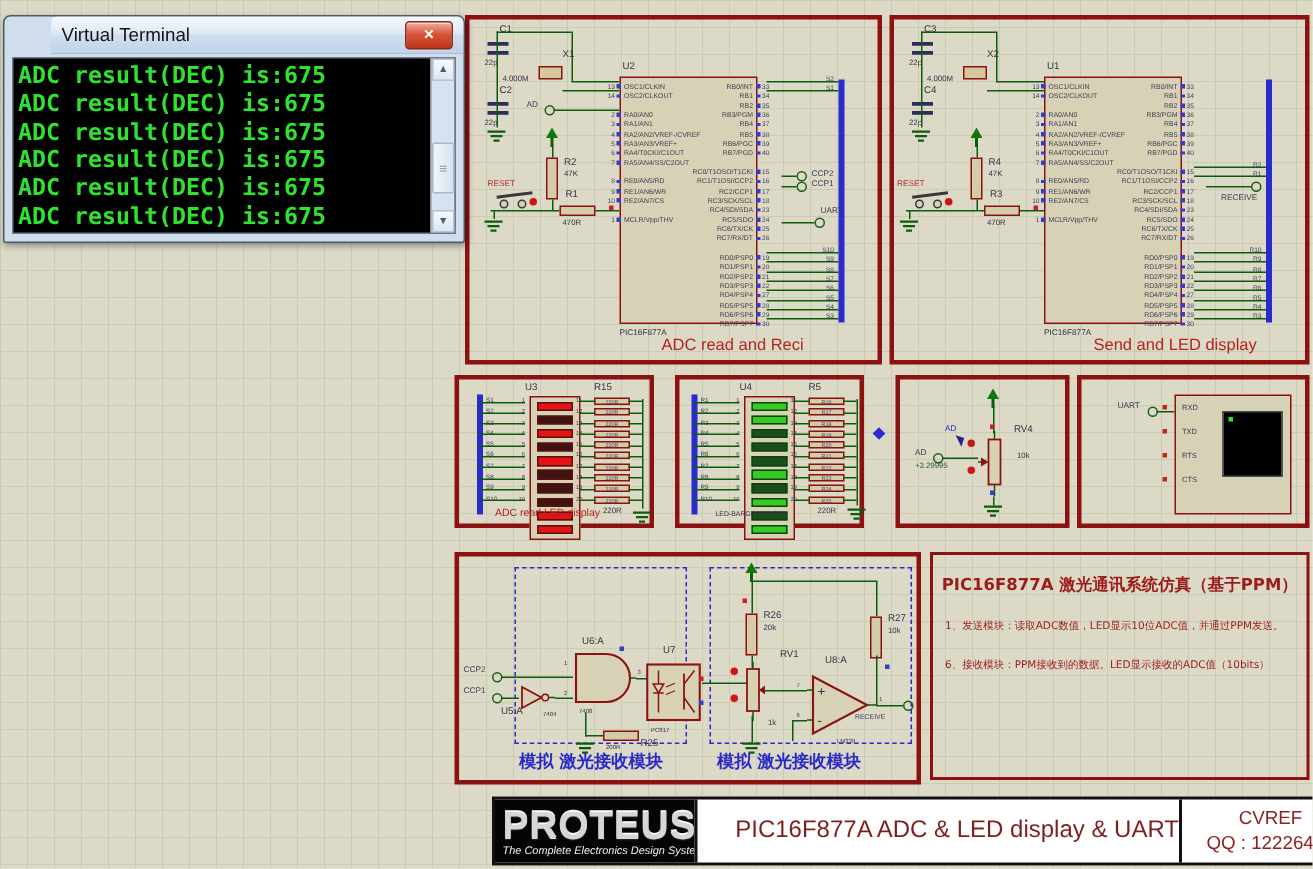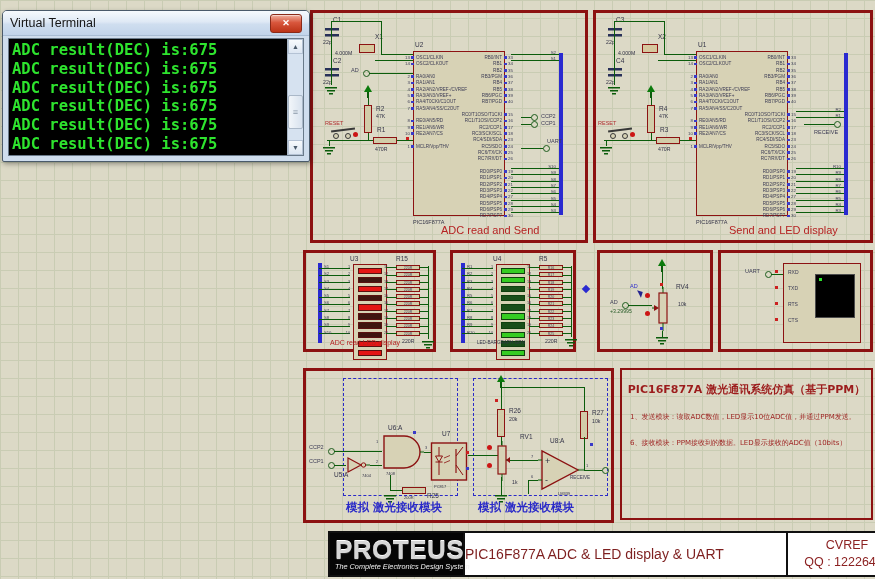--- a/index.html
+++ b/index.html
@@ -74,21 +74,21 @@
   .bar.red .seg.off{background:#3f1410;}
   .bar.green .seg{border-color:#10400f;}
   .bar.green .seg.on{background:#35cc22;}
   .bar.green .seg.off{background:#1a4f1a;}
   .rcol{position:absolute;}
   .rr{position:relative;width:24px;height:5px;border:1px solid #8c1212;background:#d2cca9;margin-bottom:2.3px;font-size:3.6px;line-height:4.6px;text-align:center;color:#454560;box-sizing:border-box;}
   .rr::before{content:"";position:absolute;left:-11px;top:1.4px;width:11px;height:1px;background:#0b5c0b;}
   .rr::after{content:"";position:absolute;right:-9px;top:1.4px;width:9px;height:1px;background:#0b5c0b;}
   
   .vt{position:absolute;left:2px;top:10px;width:308px;height:152px;background:#cfdded;border:1px solid #4a5a6a;border-radius:5px 5px 2px 2px;box-shadow:1px 2px 5px rgba(0,0,0,.35);box-sizing:border-box;}
-  .vt-tb{height:24px;background:linear-gradient(#f6fafd,#dfe9f5 45%,#cfdeef 55%,#c2d4ea);border-radius:4px 4px 0 0;border-bottom:1px solid #a9bdd4;display:flex;align-items:center;padding:0 7px;}
+  .vt-tb{height:24px;background:linear-gradient(#f6fafd,#dfe9f5 45%,#cfdeef 55%,#c2d4ea);border-radius:4px 4px 0 0;border-bottom:1px solid #a9bdd4;display:flex;align-items:center;padding:0 7px;margin-left:31px;}
   .vt-title{font-size:12.5px;color:#151515;}
   .vt-close{margin-left:auto;width:30px;height:17px;background:linear-gradient(#f0b0a0,#d8563c 45%,#bc3418);border:1px solid #8a2a18;border-radius:3px;display:flex;align-items:center;justify-content:center;box-shadow:inset 0 1px 0 rgba(255,255,255,.5);}
   .vt-x{color:#fff;font-size:9px;font-weight:bold;line-height:9px;}
   .vt-body{position:absolute;left:5px;right:5px;top:27px;bottom:5px;background:#000;border:1px solid #6a7a8a;display:flex;}
   .vt-screen{flex:1;padding:2px 3px;overflow:hidden;}
   .vt-line{font-family:"DejaVu Sans Mono",monospace;font-weight:bold;font-size:15.5px;line-height:18.8px;color:#2ee42e;white-space:pre;}
   .vt-sb{width:15px;background:#d6e2f0;border-left:1px solid #aab8c8;display:flex;flex-direction:column;}
   .vt-sb-btn{height:15px;background:linear-gradient(#f7fafc,#dce6f2);border:1px solid #b4c2d4;font-size:7px;color:#4a5a6a;display:flex;align-items:center;justify-content:center;box-sizing:border-box;}
   .vt-sb-track{flex:1;position:relative;}
   .vt-sb-thumb{position:absolute;left:0;right:0;top:48%;height:32px;background:linear-gradient(90deg,#f2f6fa,#d8e2ee);border:1px solid #aab8c8;border-radius:2px;font-size:9px;color:#8a98a8;display:flex;align-items:center;justify-content:center;}
@@ -102,21 +102,21 @@
   .dash{position:absolute;border:1.5px dashed #2a2ac8;box-sizing:border-box;}
   .tiny{font-size:4px;}
   
   .info-title{position:absolute;left:0;right:0;top:12px;text-align:center;color:#9c1c1c;font-weight:bold;font-size:11px;font-family:"DejaVu Sans",sans-serif;white-space:nowrap;}
   .info-line{position:absolute;left:8px;right:4px;color:#9c1c1c;font-size:7px;font-family:"DejaVu Sans",sans-serif;white-space:nowrap;}
   
   .footer{position:absolute;left:295px;top:531px;width:580px;height:46px;display:flex;background:#fff;border:2px solid #101010;box-sizing:border-box;margin-left:33px;}
   .f-logo{width:133px;background:#050505;display:flex;flex-direction:column;justify-content:center;padding:1px 5px;box-sizing:border-box;}
   .f-logo-text{font-size:26px;font-weight:bold;letter-spacing:0.5px;color:#d6d6d6;line-height:24px;text-shadow:0 1px 1px #2a2a2a, 0 -1px 0 #ffffff;}
   .f-logo-tag{font-size:7.3px;color:#f2f2f2;font-style:italic;white-space:nowrap;}
-  .f-title{flex:1;display:flex;align-items:center;justify-content:flex-start;border-left:2px solid #101010;border-right:2px solid #101010;color:#7e1f1f;font-size:14px;white-space:nowrap;}
+  .f-title{flex:1;display:flex;align-items:center;justify-content:flex-end;border-left:2px solid #101010;border-right:2px solid #101010;color:#7e1f1f;font-size:16px;white-space:nowrap;}
   .f-author{width:118px;display:flex;flex-direction:column;align-items:center;justify-content:center;color:#8c2222;font-size:12.5px;line-height:17px;}
 </style>
 </head>
 <body>
 
 <div class="canvas">
 
   <div class="frame" style="left:310px;top:10px;width:278px;height:233px">
 
     <span class="ref" style="left:20px;top:3px">C1</span>
@@ -250,21 +250,21 @@
 
     <div class="wh" style="left:208px;top:104px;width:10px"></div>
     <div class="termc" style="left:218px;top:101px"></div>
     <span class="lbl" style="left:228px;top:100px">CCP2</span>
     <div class="wh" style="left:208px;top:111px;width:10px"></div>
     <div class="termc" style="left:218px;top:108px"></div>
     <span class="lbl" style="left:228px;top:107px">CCP1</span>
     <span class="lbl" style="left:234px;top:125px">UART</span>
     <div class="wh" style="left:208px;top:135px;width:22px"></div>
     <div class="termc" style="left:230px;top:132px"></div>
-    <span class="cap-red" style="left:128px;top:211px">ADC read and Send</span>
+    <span class="cap-red" style="left:128px;top:211px">ADC read and Reci</span>
   </div>
 
   <div class="frame" style="left:593px;top:10px;width:280px;height:233px">
     <span class="ref" style="left:20px;top:3px">C3</span>
     <div class="cap" style="left:12px;top:15px"></div>
     <span class="val" style="left:10px;top:26px">22p</span>
     <span class="ref" style="left:62px;top:20px">X2</span>
     <div class="xtal" style="left:46px;top:31px"></div>
     <span class="val" style="left:22px;top:37px">4.000M</span>
     <span class="ref" style="left:20px;top:44px">C4</span>

